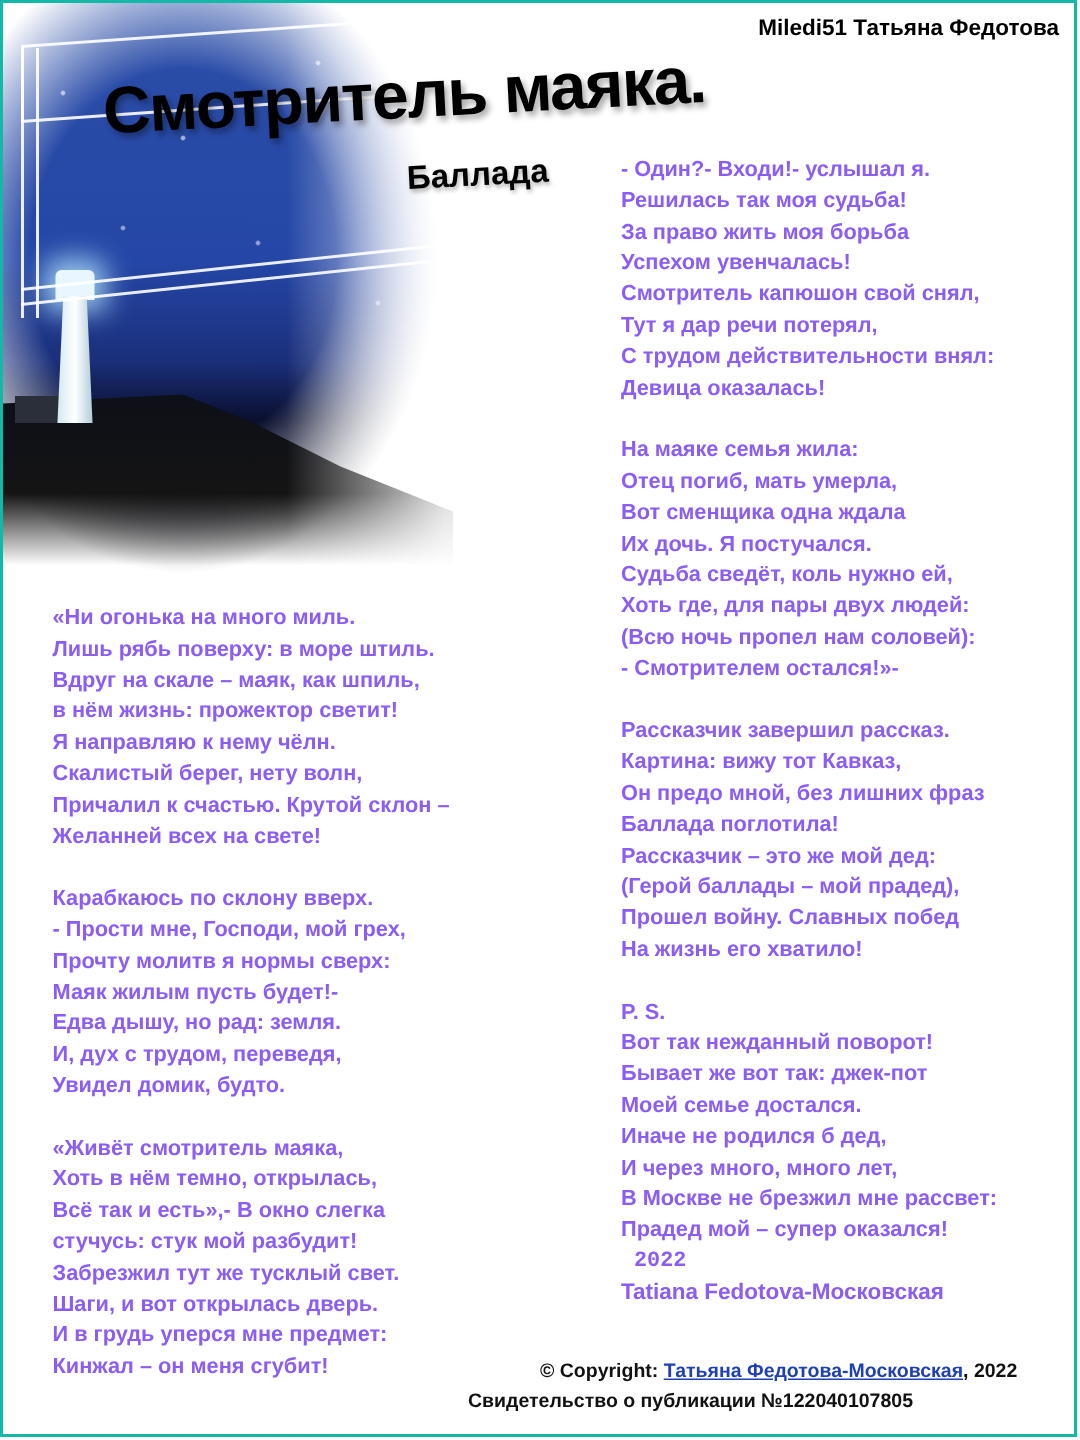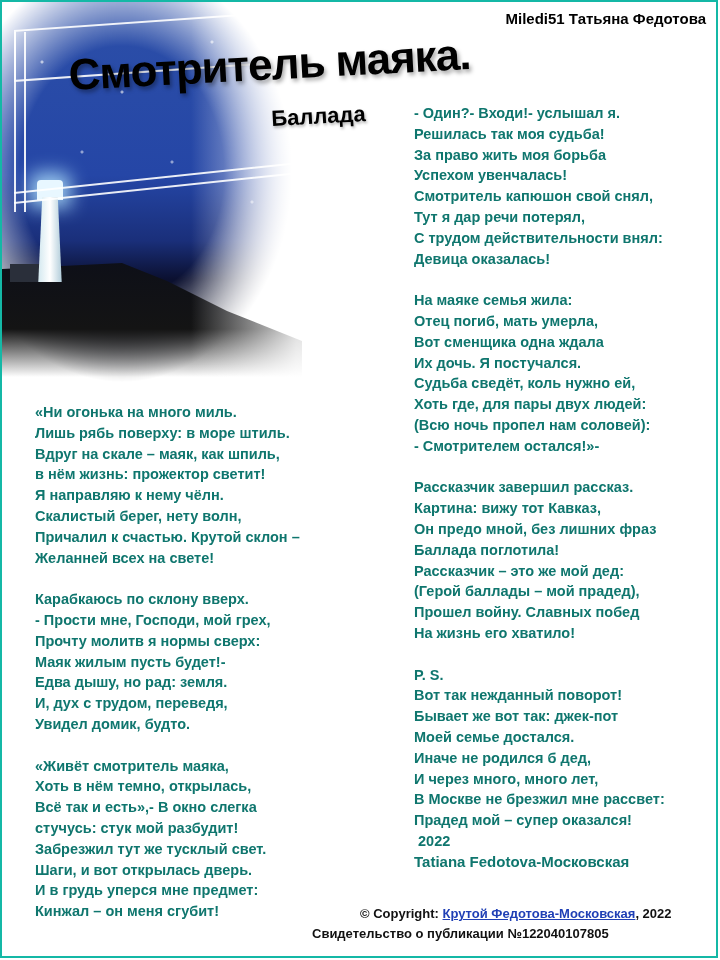--- a/index.html
+++ b/index.html
@@ -83,21 +83,21 @@
     text-shadow: 2px 3px 4px rgba(0,0,0,0.35);
     white-space: nowrap;
   }
   .subtitle {
     position: absolute; left: 270px; top: 104px;
     font-size: 22px; font-weight: bold; color: #000;
     transform: rotate(-3deg); transform-origin: left bottom;
     text-shadow: 1px 2px 3px rgba(0,0,0,0.3);
   }
   .column {
-    position: absolute; font-size: 14.5px; font-weight: bold; color: #0f766e;
+    position: absolute; font-size: 14.5px; font-weight: bold; color: #8b5cf6;
     line-height: 20.8px; white-space: nowrap;
   }
   .col-left { left: 33px; top: 400px; }
   .col-right { left: 412px; top: 101px; }
   .stanza { margin-bottom: 20.8px; }
   .stanza:last-child { margin-bottom: 0; }
   .line { display: block; }
   .signature { font-size: 15px; }
   .copyright {
     position: absolute; left: 310px; top: 902px;
@@ -191,25 +191,25 @@
     </div>
     <div class="stanza">
       <span class="line">P. S.</span>
       <span class="line">Вот так нежданный поворот!</span>
       <span class="line">Бывает же вот так: джек-пот</span>
       <span class="line">Моей семье достался.</span>
       <span class="line">Иначе не родился б дед,</span>
       <span class="line">И через много, много лет,</span>
       <span class="line">В Москве не брезжил мне рассвет:</span>
       <span class="line">Прадед мой – супер оказался!</span>
-      <span class="line" style="white-space:pre;"> 2022</span>
+      <span class="line" style="white-space:pre;font-family:Liberation Mono, monospace;"> 2022</span>
       <span class="line signature">Tatiana Fedotova-Московская</span>
     </div>
   </div>
 
   <div class="copyright">
     <div>
-      <span style="white-space:pre;margin-left:48px;">© Copyright: </span><a>Крутой Федотова-Московская</a><span>, 2022</span>
+      <span style="white-space:pre;margin-left:48px;">© Copyright: </span><a>Татьяна Федотова-Московская</a><span>, 2022</span>
     </div>
     <div>Свидетельство о публикации №122040107805</div>
   </div>
 
 </div>
 
 </body></html>

